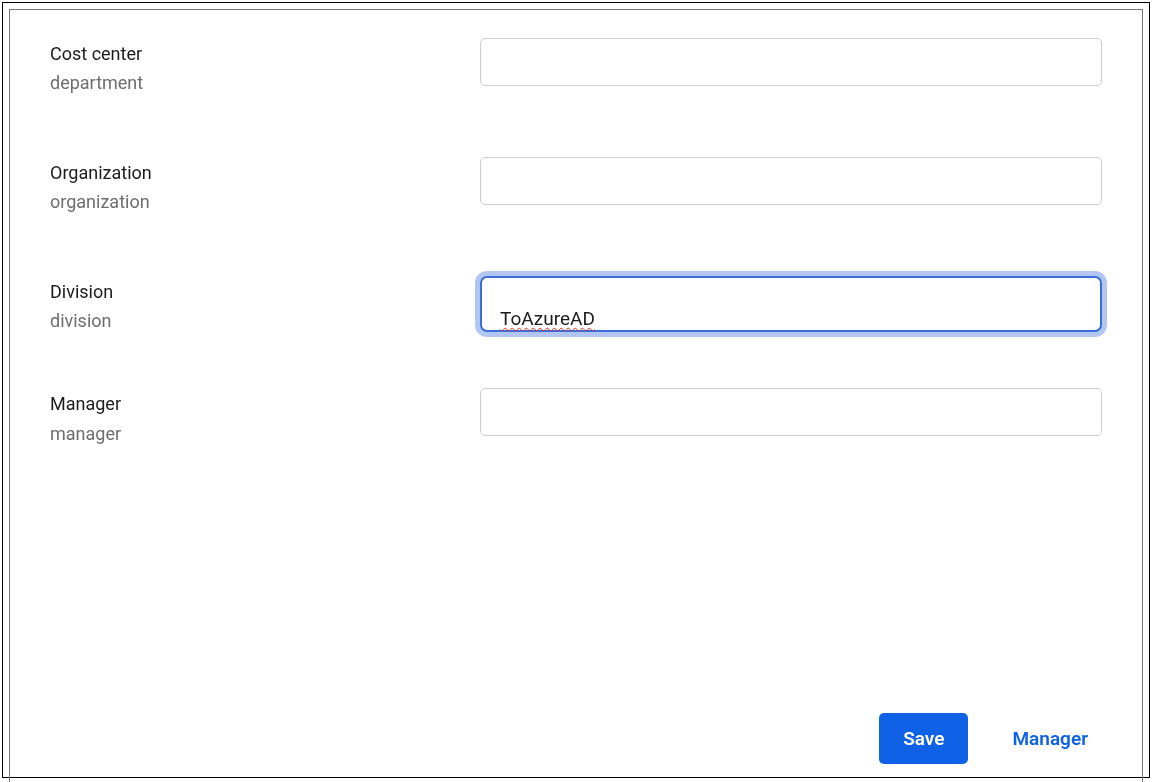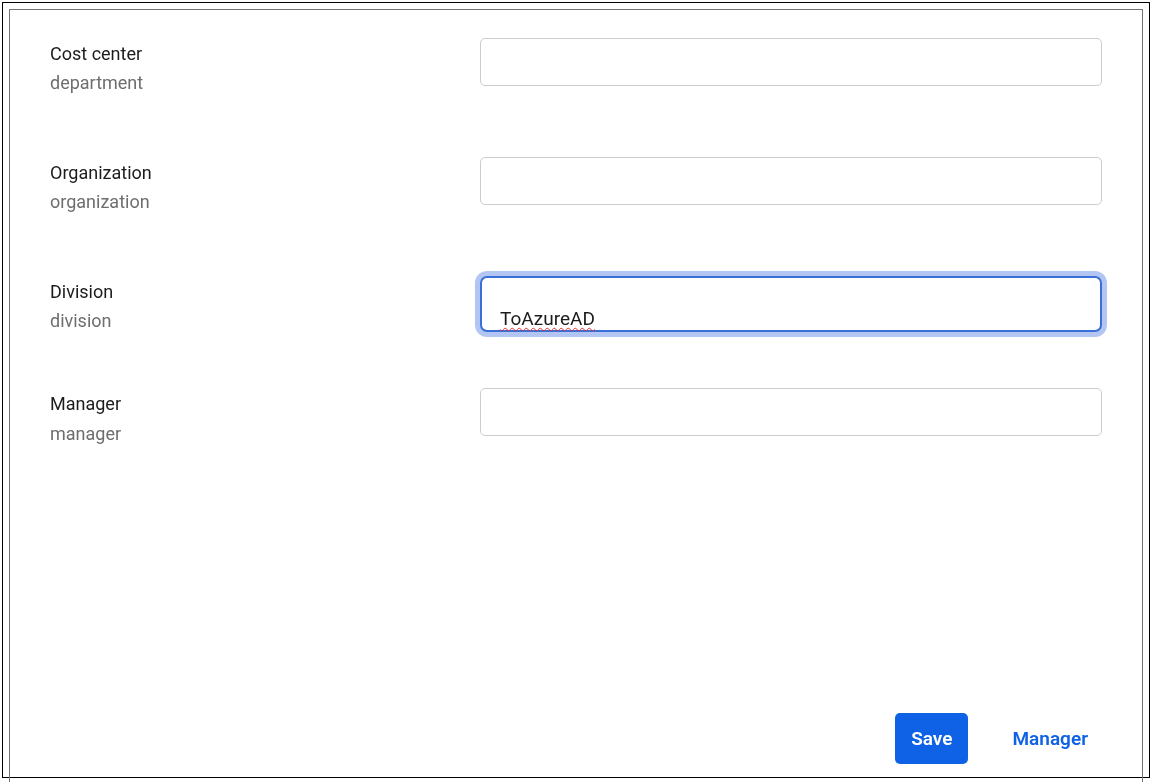--- a/index.html
+++ b/index.html
@@ -78,21 +78,21 @@
       right: 50px;
       display: flex;
       align-items: center;
       gap: 40px;
     }
     .save-btn {
       background: #0f62e6;
       color: #ffffff;
       border: none;
       border-radius: 5px;
-      padding: 14px 16px;
+      padding: 14px 24px;
       font-size: 19px;
       font-weight: 600;
       cursor: pointer;
       font-family: inherit;
     }
     .cancel-btn {
       background: transparent;
       color: #0f62e6;
       border: none;
       font-size: 19px;

